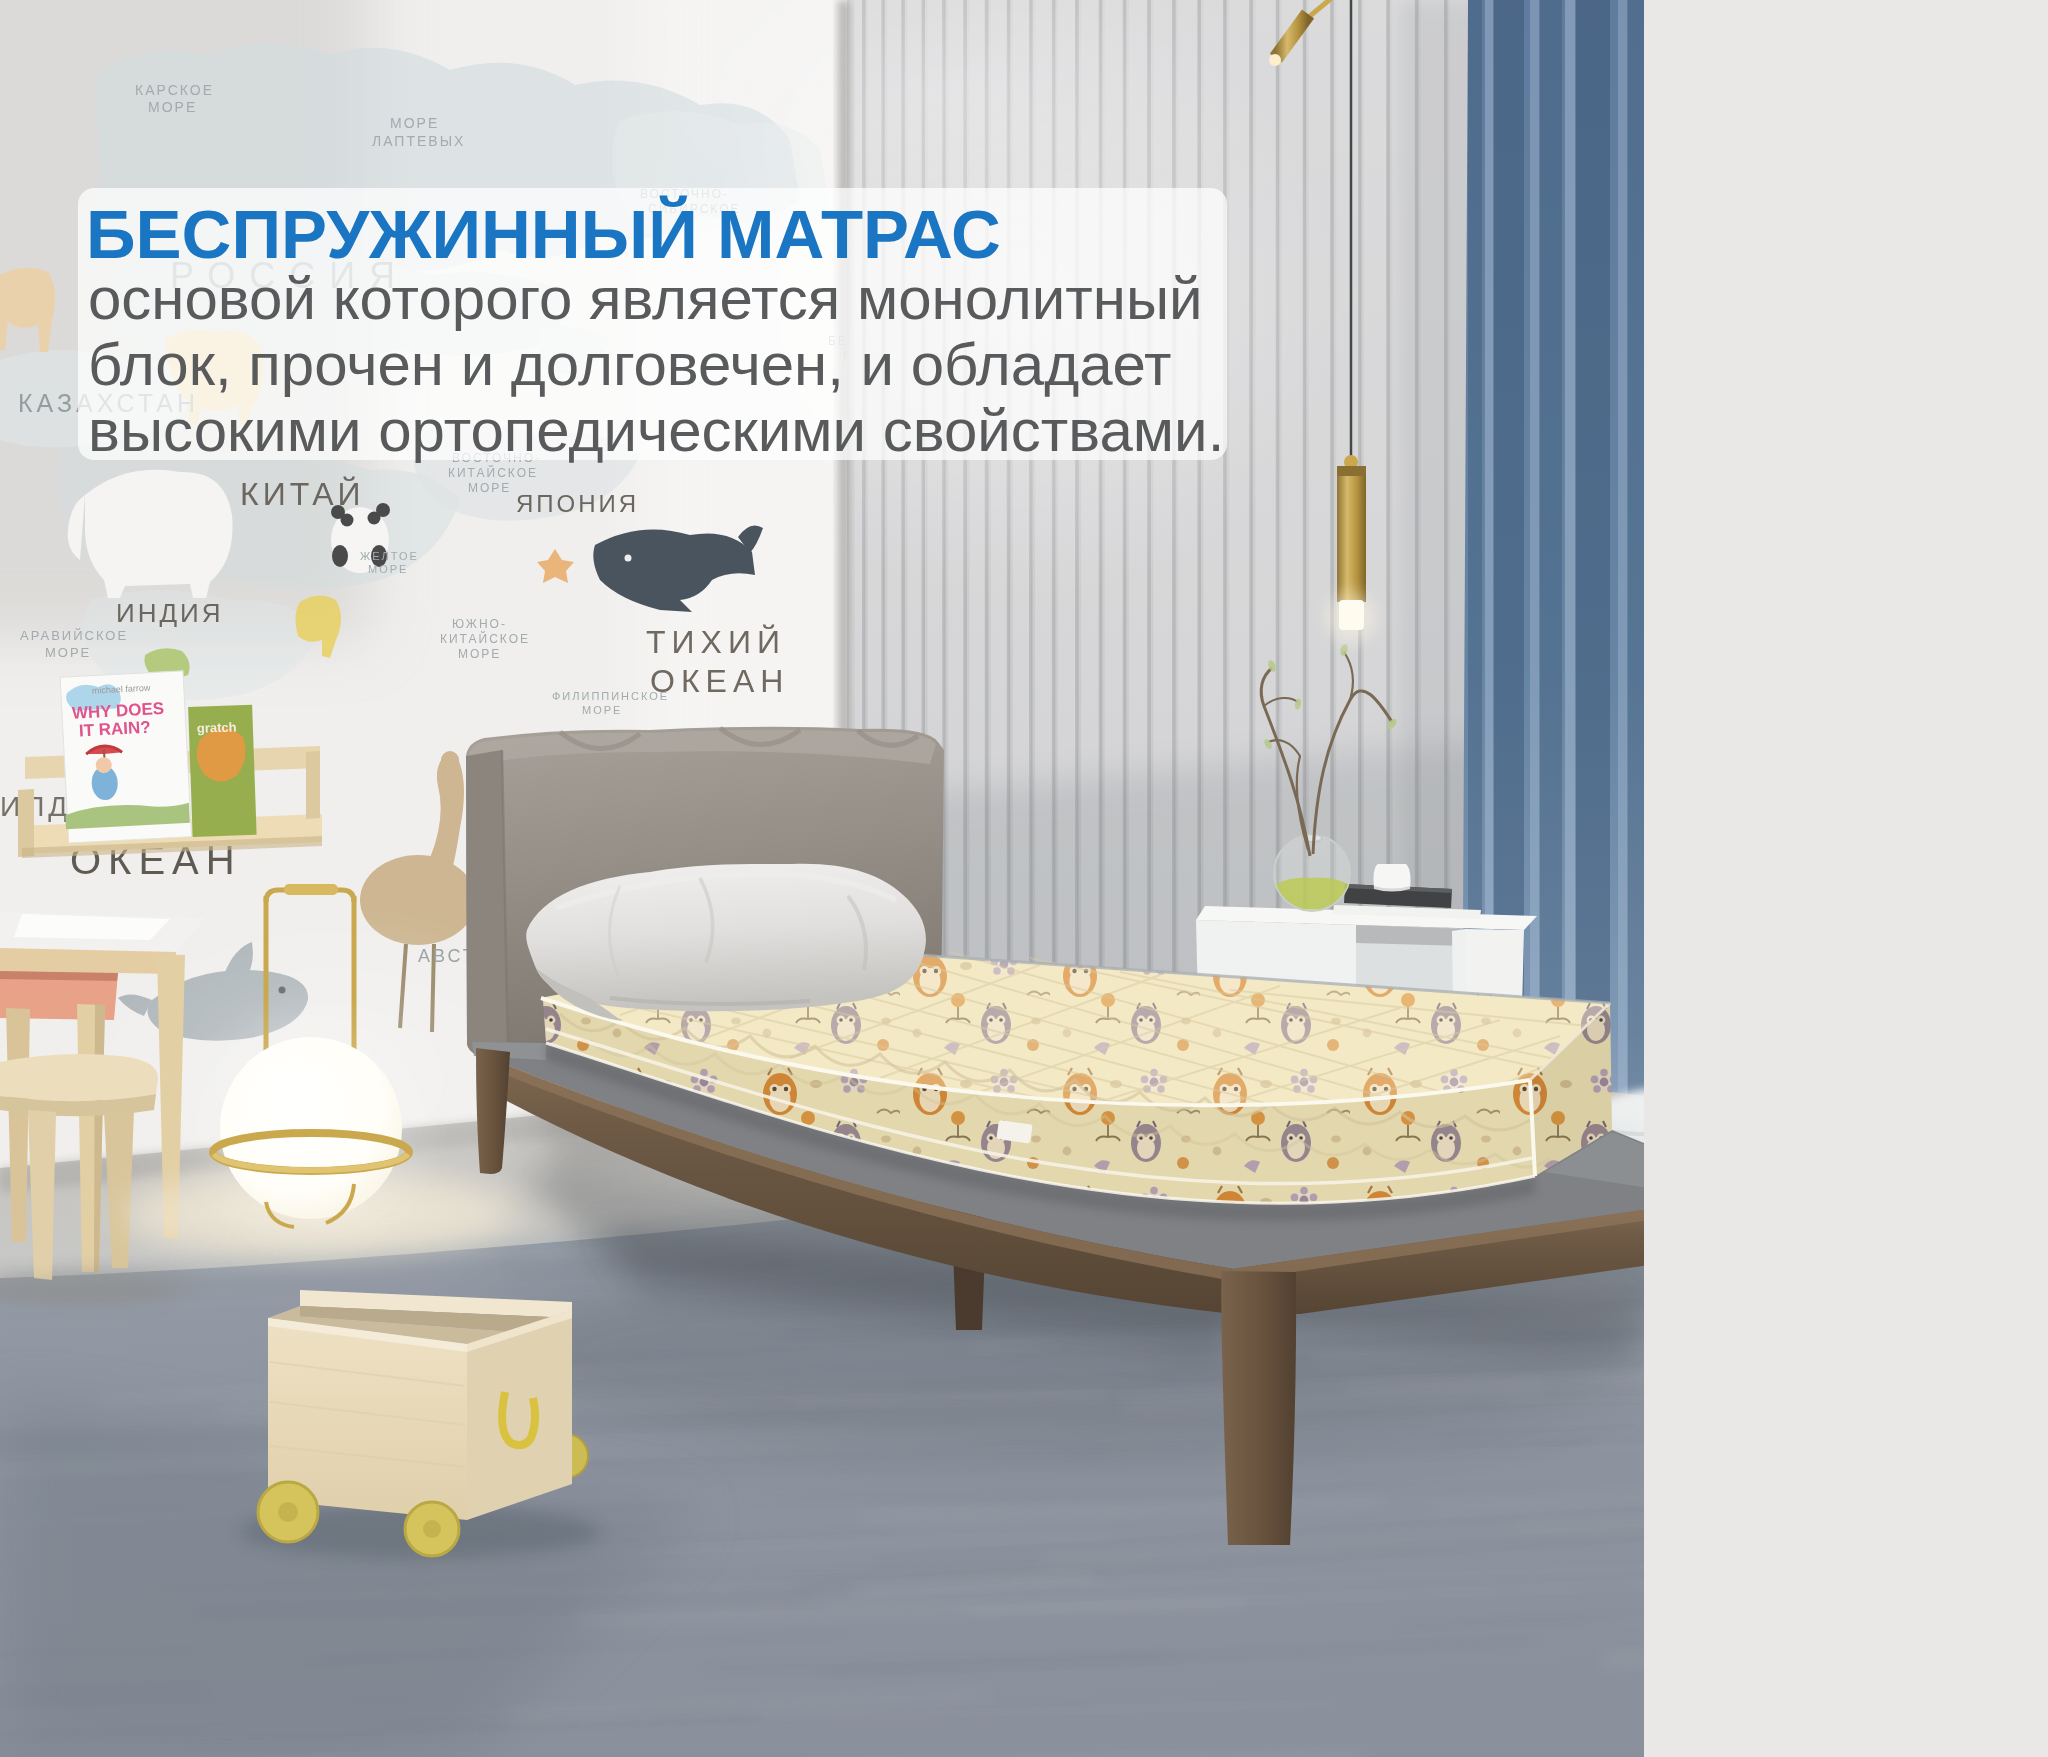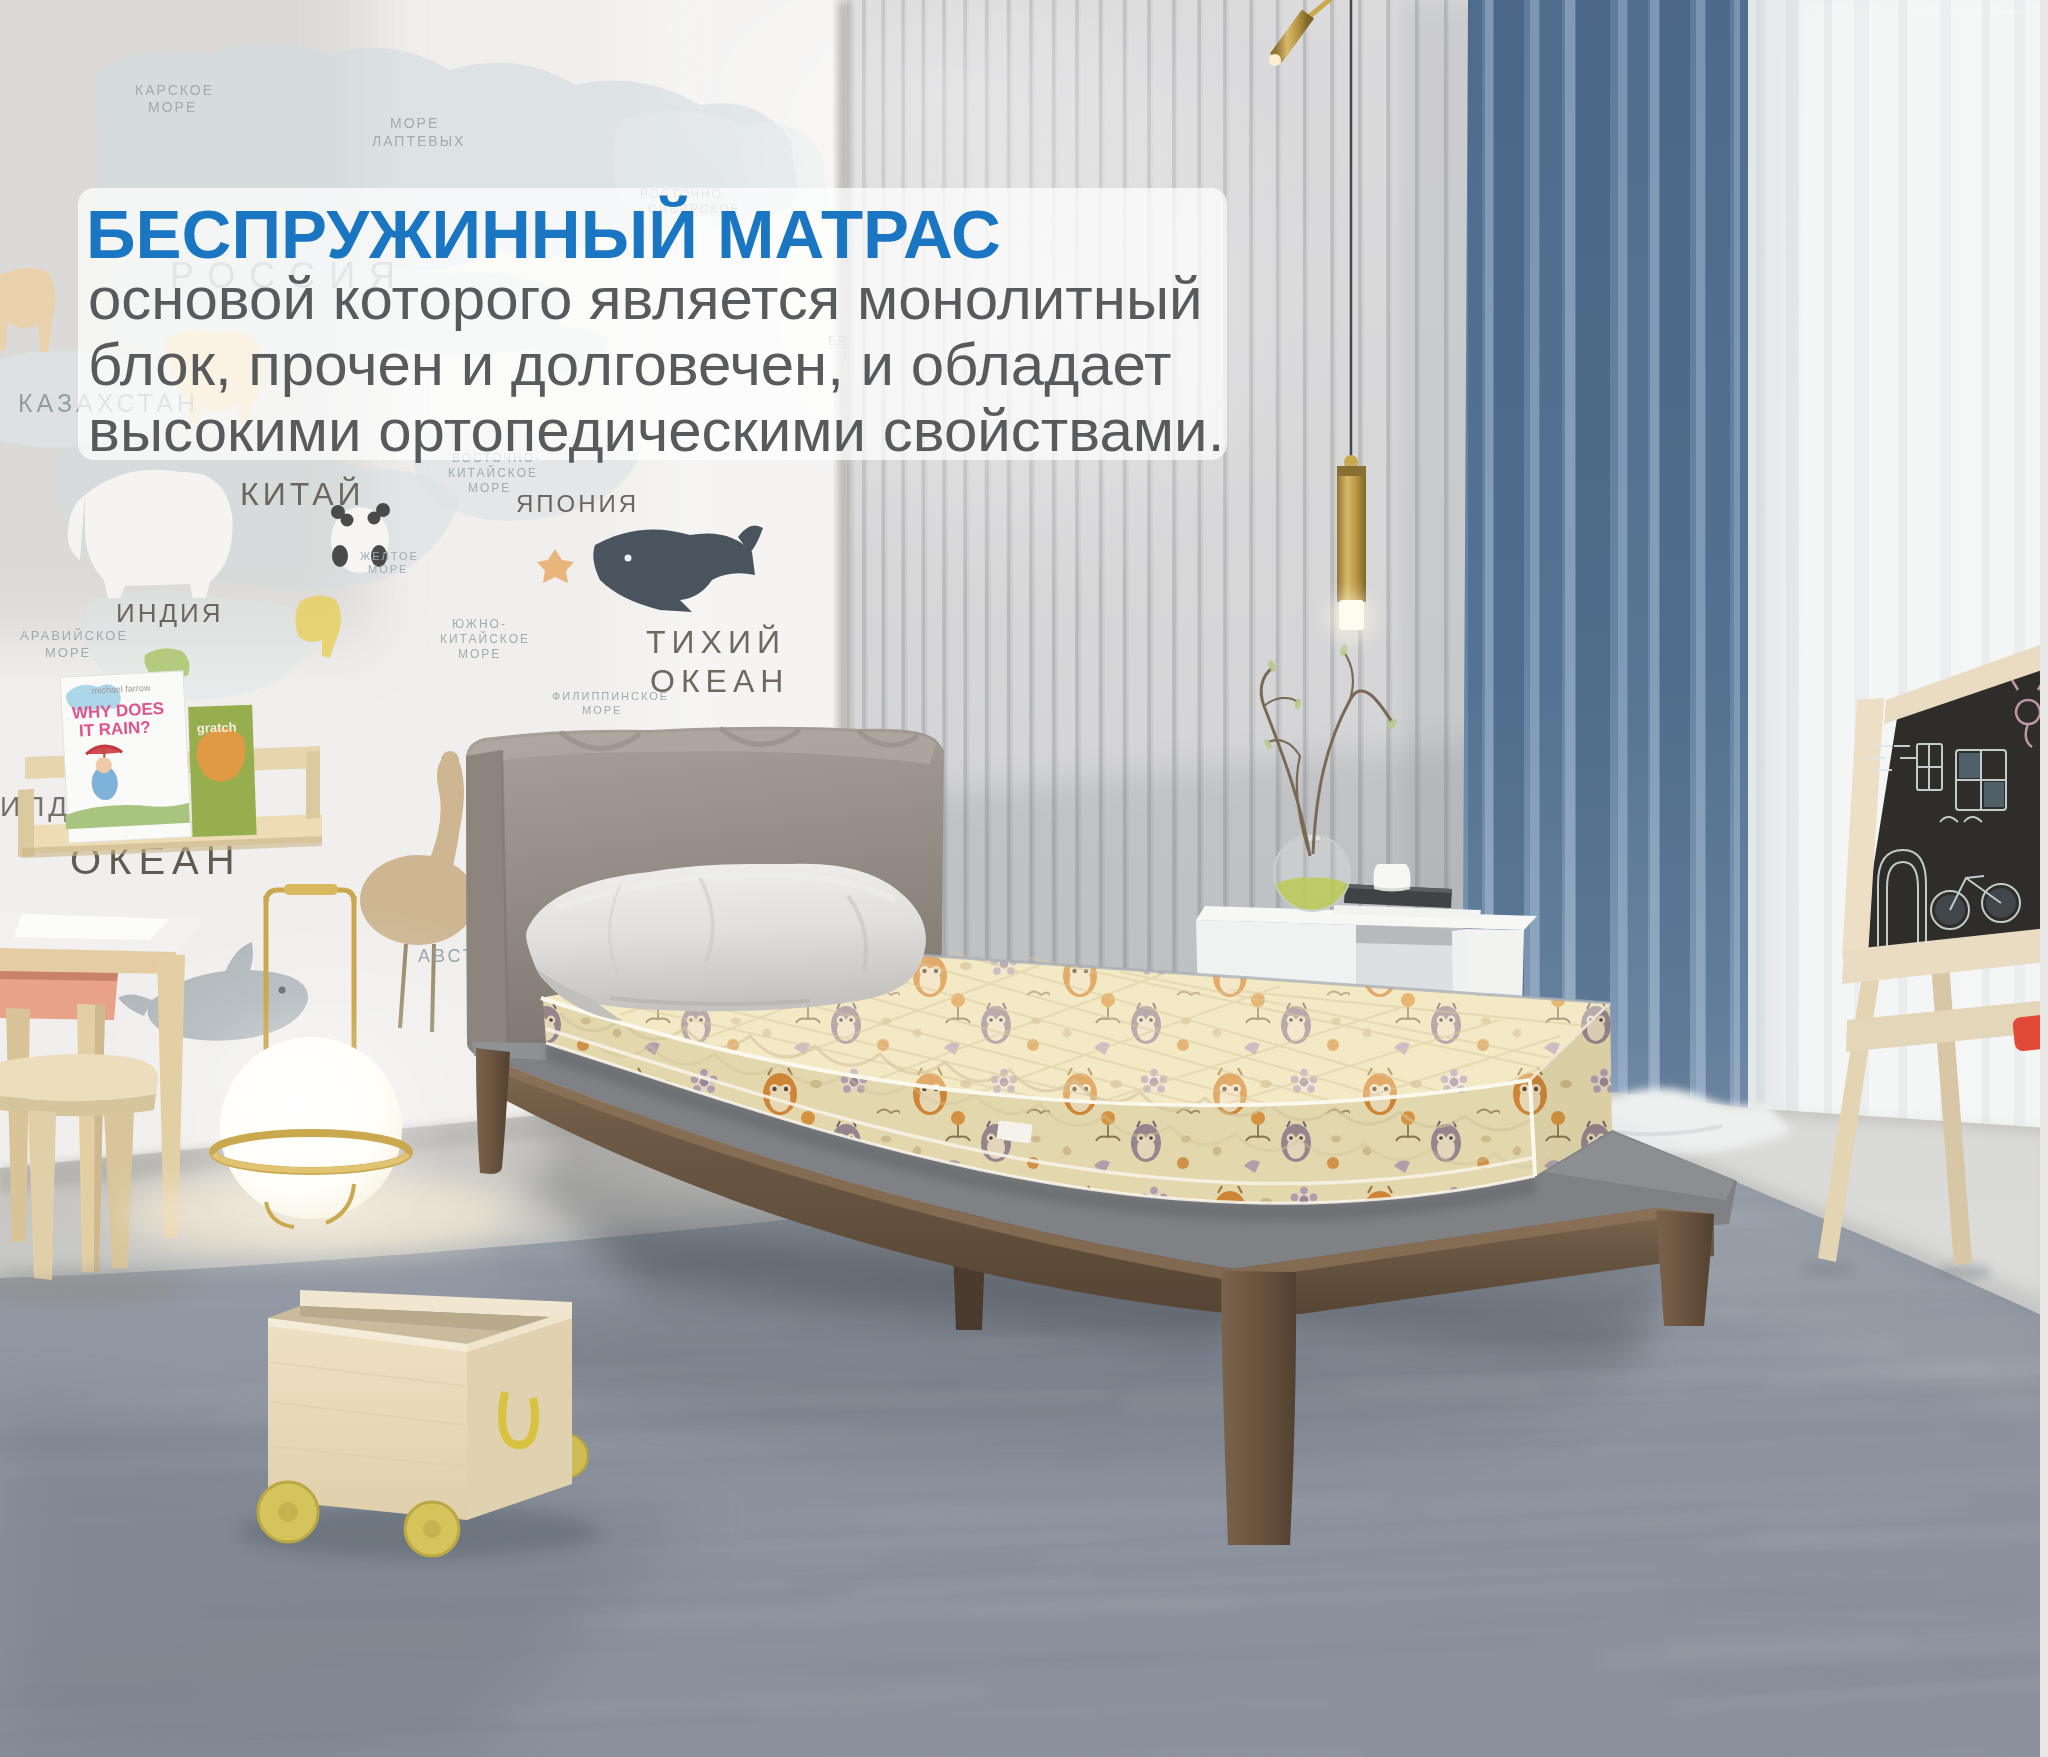--- a/index.html
+++ b/index.html
@@ -1,14 +1,14 @@
 <!DOCTYPE html>
 <html><head><meta charset="utf-8"><style>
 html,body{margin:0;padding:0;background:#e9e8e6;}
-#scene{position:relative;width:2040px;height:1757px;overflow:hidden;}
+#scene{position:relative;width:1644px;height:1757px;overflow:hidden;}
 svg text{font-family:"Liberation Sans",sans-serif;}
 </style></head><body>
 <div id="scene">
 <svg width="2048" height="1757" viewBox="0 0 2048 1757" font-family="Liberation Sans, sans-serif">
 <defs>
 <linearGradient id="slatbase" x1="0" y1="0" x2="0" y2="1">
  <stop offset="0" stop-color="#dadadb"></stop>
           <stop offset="0.5" stop-color="#d2d2d3"></stop>
           <stop offset="0.78" stop-color="#cacbcd"></stop>
           <stop offset="1" stop-color="#c0c2c4"></stop>

